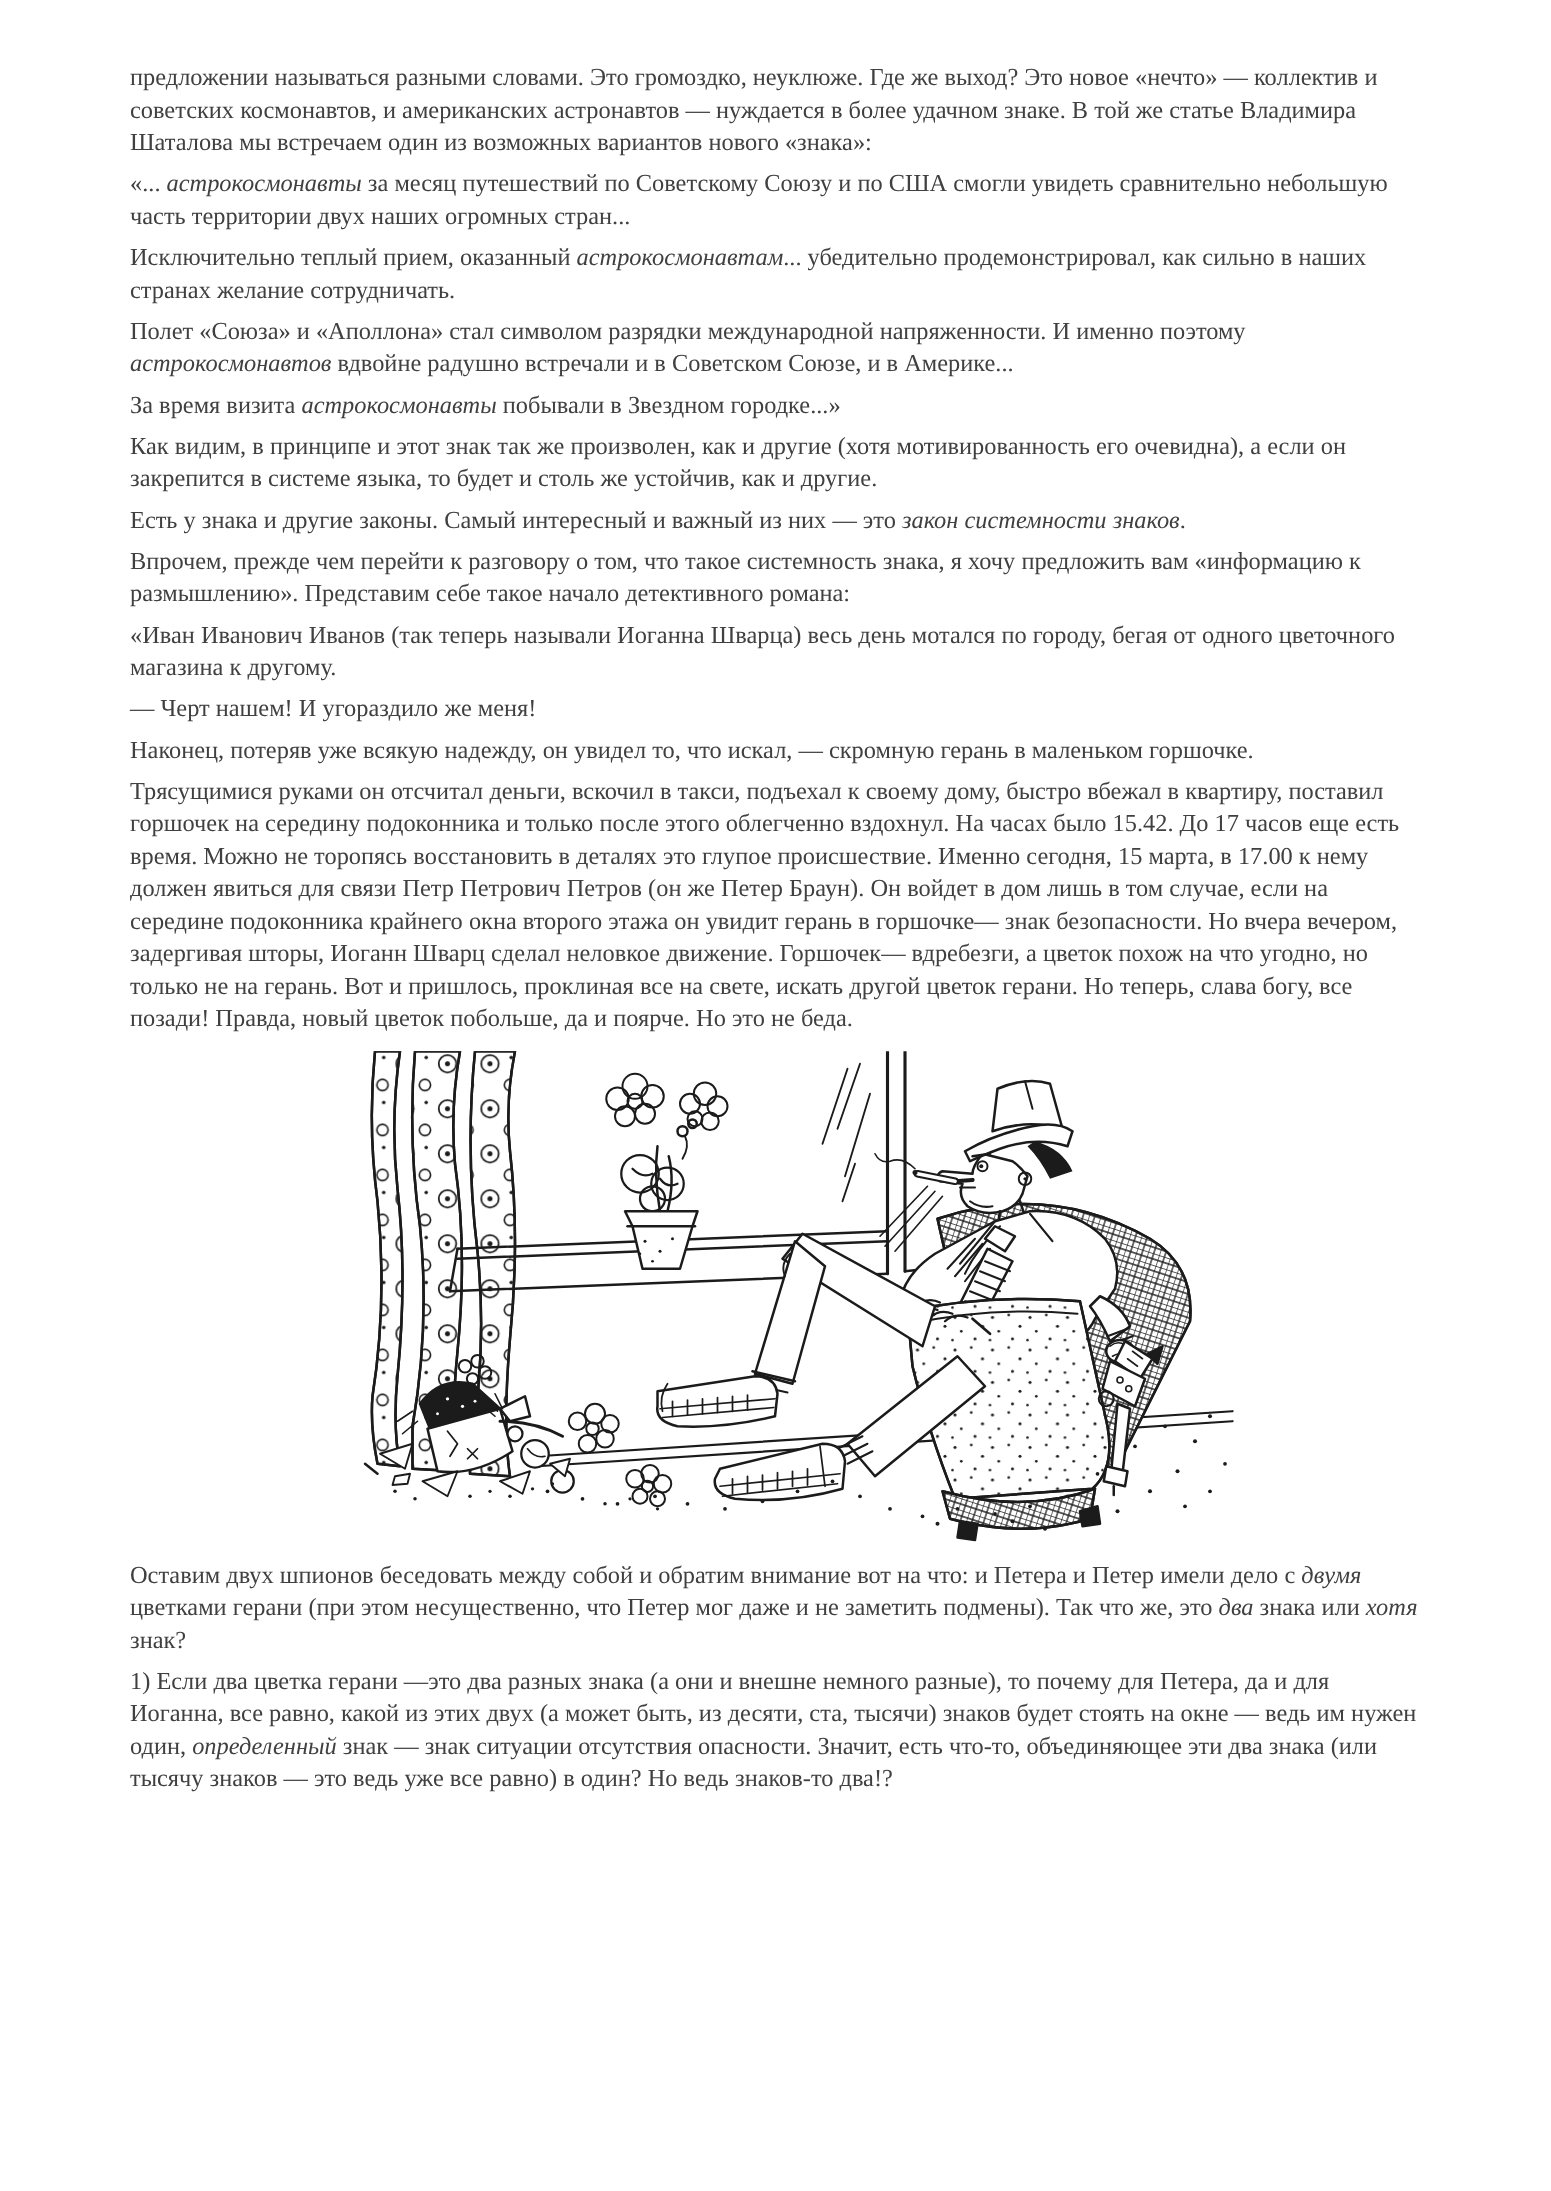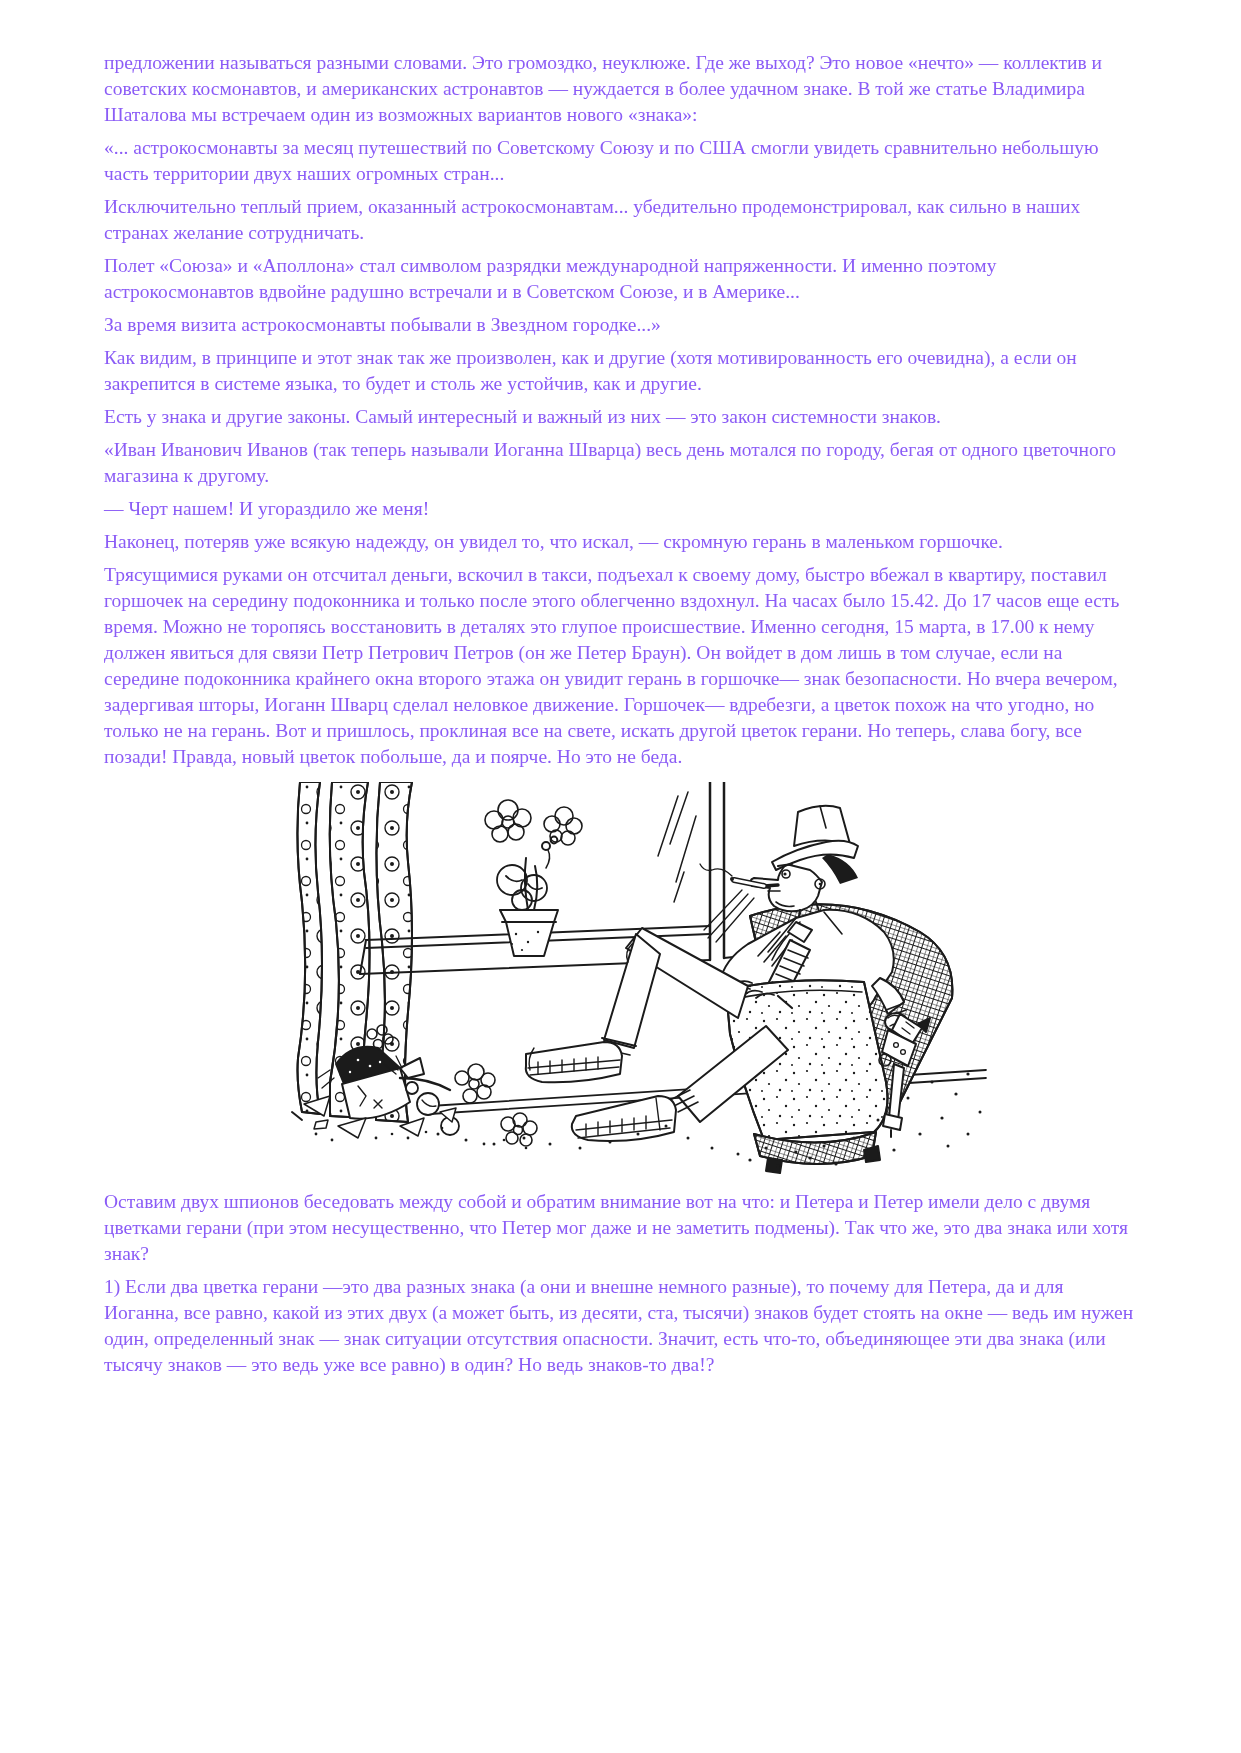--- a/index.html
+++ b/index.html
@@ -7,41 +7,42 @@
     position:relative;
     width:1241px;
     height:1753px;
     margin:0 auto;
     background:#ffffff;
     box-sizing:border-box;
     padding:50px 100px 0 104px;
     font-family:"Liberation Serif","DejaVu Serif",serif;
     font-size:19.5px;
     line-height:26px;
-    color:#8b5cf6;
+    color:#404040;
     overflow:hidden;
   }
   .textblock p{margin:0 0 7px 0;text-align:left;}
-  .it{}
+  .it{font-style:italic;}
   figure{margin:12px 0 12px 176px;padding:0;}
   figure svg{display:block;}
 </style>
 </head>
 <body>
 
 <div class="page">
 
   <div id="text-top" class="textblock">
       <p><span>предложении называться разными словами. Это громоздко, неуклюже. Где же выход? Это новое «нечто» — коллектив и советских космонавтов, и американских астронавтов — нуждается в более удачном знаке. В той же статье Владимира Шаталова мы встречаем один из возможных вариантов нового «знака»:</span></p>
       <p><span>«... </span><span class="it">астрокосмонавты</span><span> за месяц путешествий по Советскому Союзу и по США смогли увидеть сравнительно небольшую часть территории двух наших огромных стран...</span></p>
       <p><span>Исключительно теплый прием, оказанный </span><span class="it">астрокосмонавтам</span><span>... убедительно продемонстрировал, как сильно в наших странах желание сотрудничать.</span></p>
       <p><span>Полет «Союза» и «Аполлона» стал символом разрядки международной напряженности. И именно поэтому </span><span class="it">астрокосмонавтов</span><span> вдвойне радушно встречали и в Советском Союзе, и в Америке...</span></p>
       <p><span>За время визита </span><span class="it">астрокосмонавты</span><span> побывали в Звездном городке...»</span></p>
       <p><span>Как видим, в принципе и этот знак так же произволен, как и другие (хотя мотивированность его очевидна), а если он закрепится в системе языка, то будет и столь же устойчив, как и другие.</span></p>
       <p><span>Есть у знака и другие законы. Самый интересный и важный из них — это </span><span class="it">закон системности знаков</span><span>.</span></p>
+      <p><span>Впрочем, прежде чем перейти к разговору о том, что такое системность знака, я хочу предложить вам «информацию к размышлению». Представим себе такое начало детективного романа:</span></p>
       <p><span>«Иван Иванович Иванов (так теперь называли Иоганна Шварца) весь день мотался по городу, бегая от одного цветочного магазина к другому.</span></p>
       <p><span>— Черт нашем! И угораздило же меня!</span></p>
       <p><span>Наконец, потеряв уже всякую надежду, он увидел то, что искал, — скромную герань в маленьком горшочке.</span></p>
       <p><span>Трясущимися руками он отсчитал деньги, вскочил в такси, подъехал к своему дому, быстро вбежал в квартиру, поставил горшочек на середину подоконника и только после этого облегченно вздохнул. На часах было 15.42. До 17 часов еще есть время. Можно не торопясь восстановить в деталях это глупое происшествие. Именно сегодня, 15 марта, в 17.00 к нему должен явиться для связи Петр Петрович Петров (он же Петер Браун). Он войдет в дом лишь в том случае, если на середине подоконника крайнего окна второго этажа он увидит герань в горшочке— знак безопасности. Но вчера вечером, задергивая шторы, Иоганн Шварц сделал неловкое движение. Горшочек— вдребезги, а цветок похож на что угодно, но только не на герань. Вот и пришлось, проклиная все на свете, искать другой цветок герани. Но теперь, слава богу, все позади! Правда, новый цветок побольше, да и поярче. Но это не беда.</span></p>
     </div>
 
   <figure aria-label="spy-in-armchair-by-window-with-geranium-cartoon">
     <svg width="725" height="395" viewBox="0 0 725 395" xmlns="http://www.w3.org/2000/svg" stroke-linecap="round" stroke-linejoin="round">
       <defs>
         <pattern id="pDonut" width="34" height="36" patternUnits="userSpaceOnUse">

